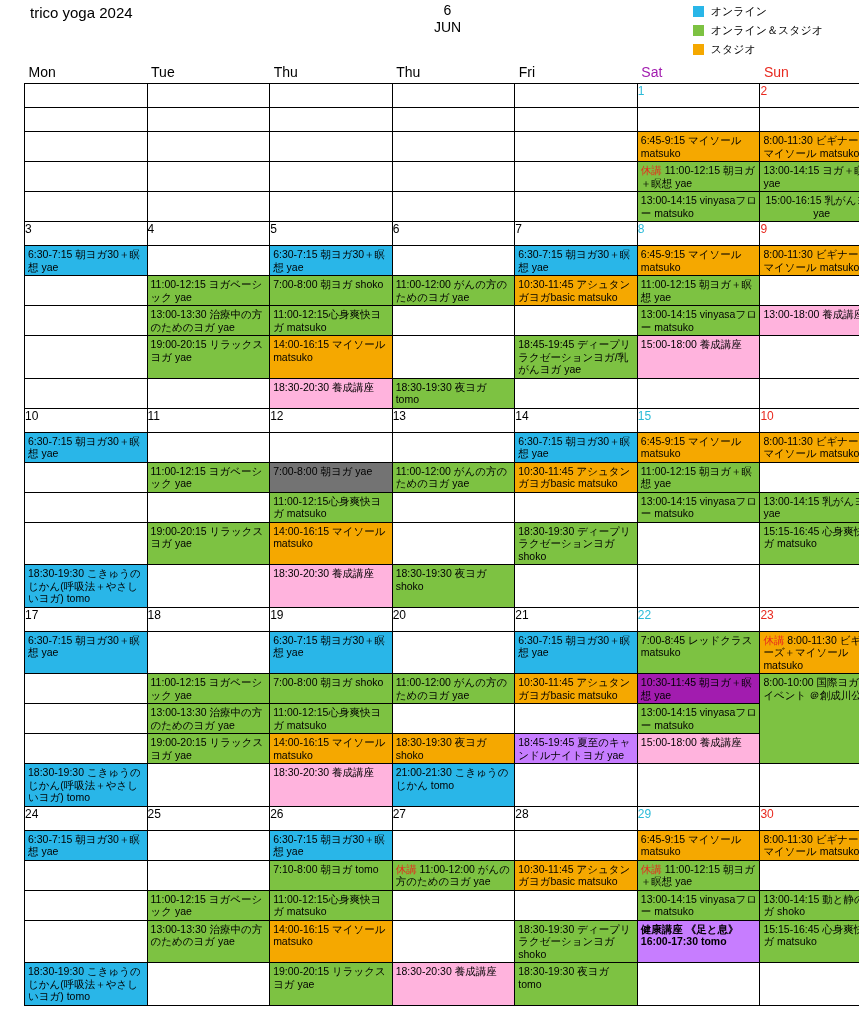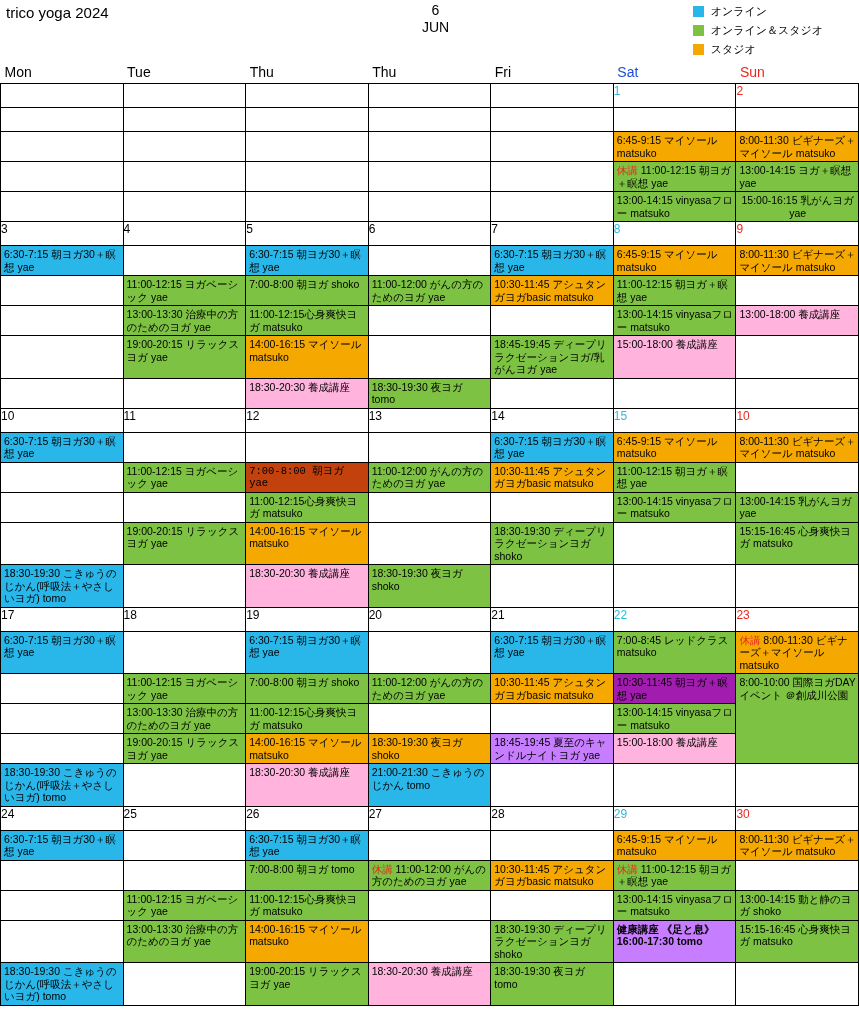--- a/index.html
+++ b/index.html
@@ -6,20 +6,21 @@
   html, body {
     margin: 0; padding: 0;
     background: #ffffff;
     font-family: "Liberation Sans", sans-serif;
   }
   #page {
     width: 859px;
     height: 1023px;
     position: relative;
     overflow: hidden;
+    padding-left: 24px;
   }
   
   .topbar {
     position: relative;
     height: 62px;
   }
   .brand {
     position: absolute;
     left: 6px; top: 4px;
     font-size: 15px;
@@ -60,21 +61,21 @@
   table.cal col { width: 114px; }
   table.cal th {
     font-size: 14px;
     font-weight: normal;
     text-align: left;
     padding: 2px 2px 3px 4px;
     border: none;
     vertical-align: bottom;
     height: 20px;
   }
-  th.sat { color: #1d4ed8; }
+  th.sat { color: #a21caf; }
   th.sun { color: #e8281e; }
   table.cal td {
     border: 1px solid #000;
     vertical-align: top;
     padding: 0;
     height: 24px;
   }
   td.datecell {
     height: 17px;
     font-size: 12px;
@@ -320,21 +321,21 @@
           <td>
             <div class="ev" style="background: rgb(245, 168, 0);">8:00-11:30 ビギナーズ＋マイソール  matsuko</div>
           </td>
         </tr>
         <tr>
           <td></td>
           <td>
             <div class="ev" style="background: rgb(125, 194, 66);">11:00-12:15 ヨガベーシック yae</div>
           </td>
           <td>
-            <div class="ev" style="background: #c2410c; font-family: Liberation Mono, monospace;">7:00-8:00 朝ヨガ yae</div>
+            <div class="ev" style="background: #737373;">7:00-8:00 朝ヨガ yae</div>
           </td>
           <td>
             <div class="ev" style="background: rgb(125, 194, 66);">11:00-12:00 がんの方のためのヨガ yae</div>
           </td>
           <td>
             <div class="ev" style="background: rgb(245, 168, 0);">10:30-11:45 アシュタンガヨガbasic  matsuko</div>
           </td>
           <td>
             <div class="ev" style="background: rgb(125, 194, 66);">11:00-12:15 朝ヨガ＋瞑想 yae</div>
           </td>
@@ -506,21 +507,21 @@
             <div class="ev" style="background: rgb(245, 168, 0);">6:45-9:15 マイソール matsuko</div>
           </td>
           <td>
             <div class="ev" style="background: rgb(245, 168, 0);">8:00-11:30 ビギナーズ＋マイソール  matsuko</div>
           </td>
         </tr>
         <tr>
           <td></td>
           <td></td>
           <td>
-            <div class="ev" style="background: rgb(125, 194, 66);">7:00-8:00 朝ヨガ  tomo</div>
+            <div class="ev" style="background: rgb(125, 194, 66);">7:10-8:00 朝ヨガ  tomo</div>
           </td>
           <td>
             <div class="ev" style="background: rgb(125, 194, 66);"><span class="red">休講</span> 11:00-12:00 がんの方のためのヨガ yae</div>
           </td>
           <td>
             <div class="ev" style="background: rgb(245, 168, 0);">10:30-11:45 アシュタンガヨガbasic  matsuko</div>
           </td>
           <td>
             <div class="ev" style="background: rgb(125, 194, 66);"><span class="red">休講</span> 11:00-12:15 朝ヨガ＋瞑想 yae</div>
           </td>

